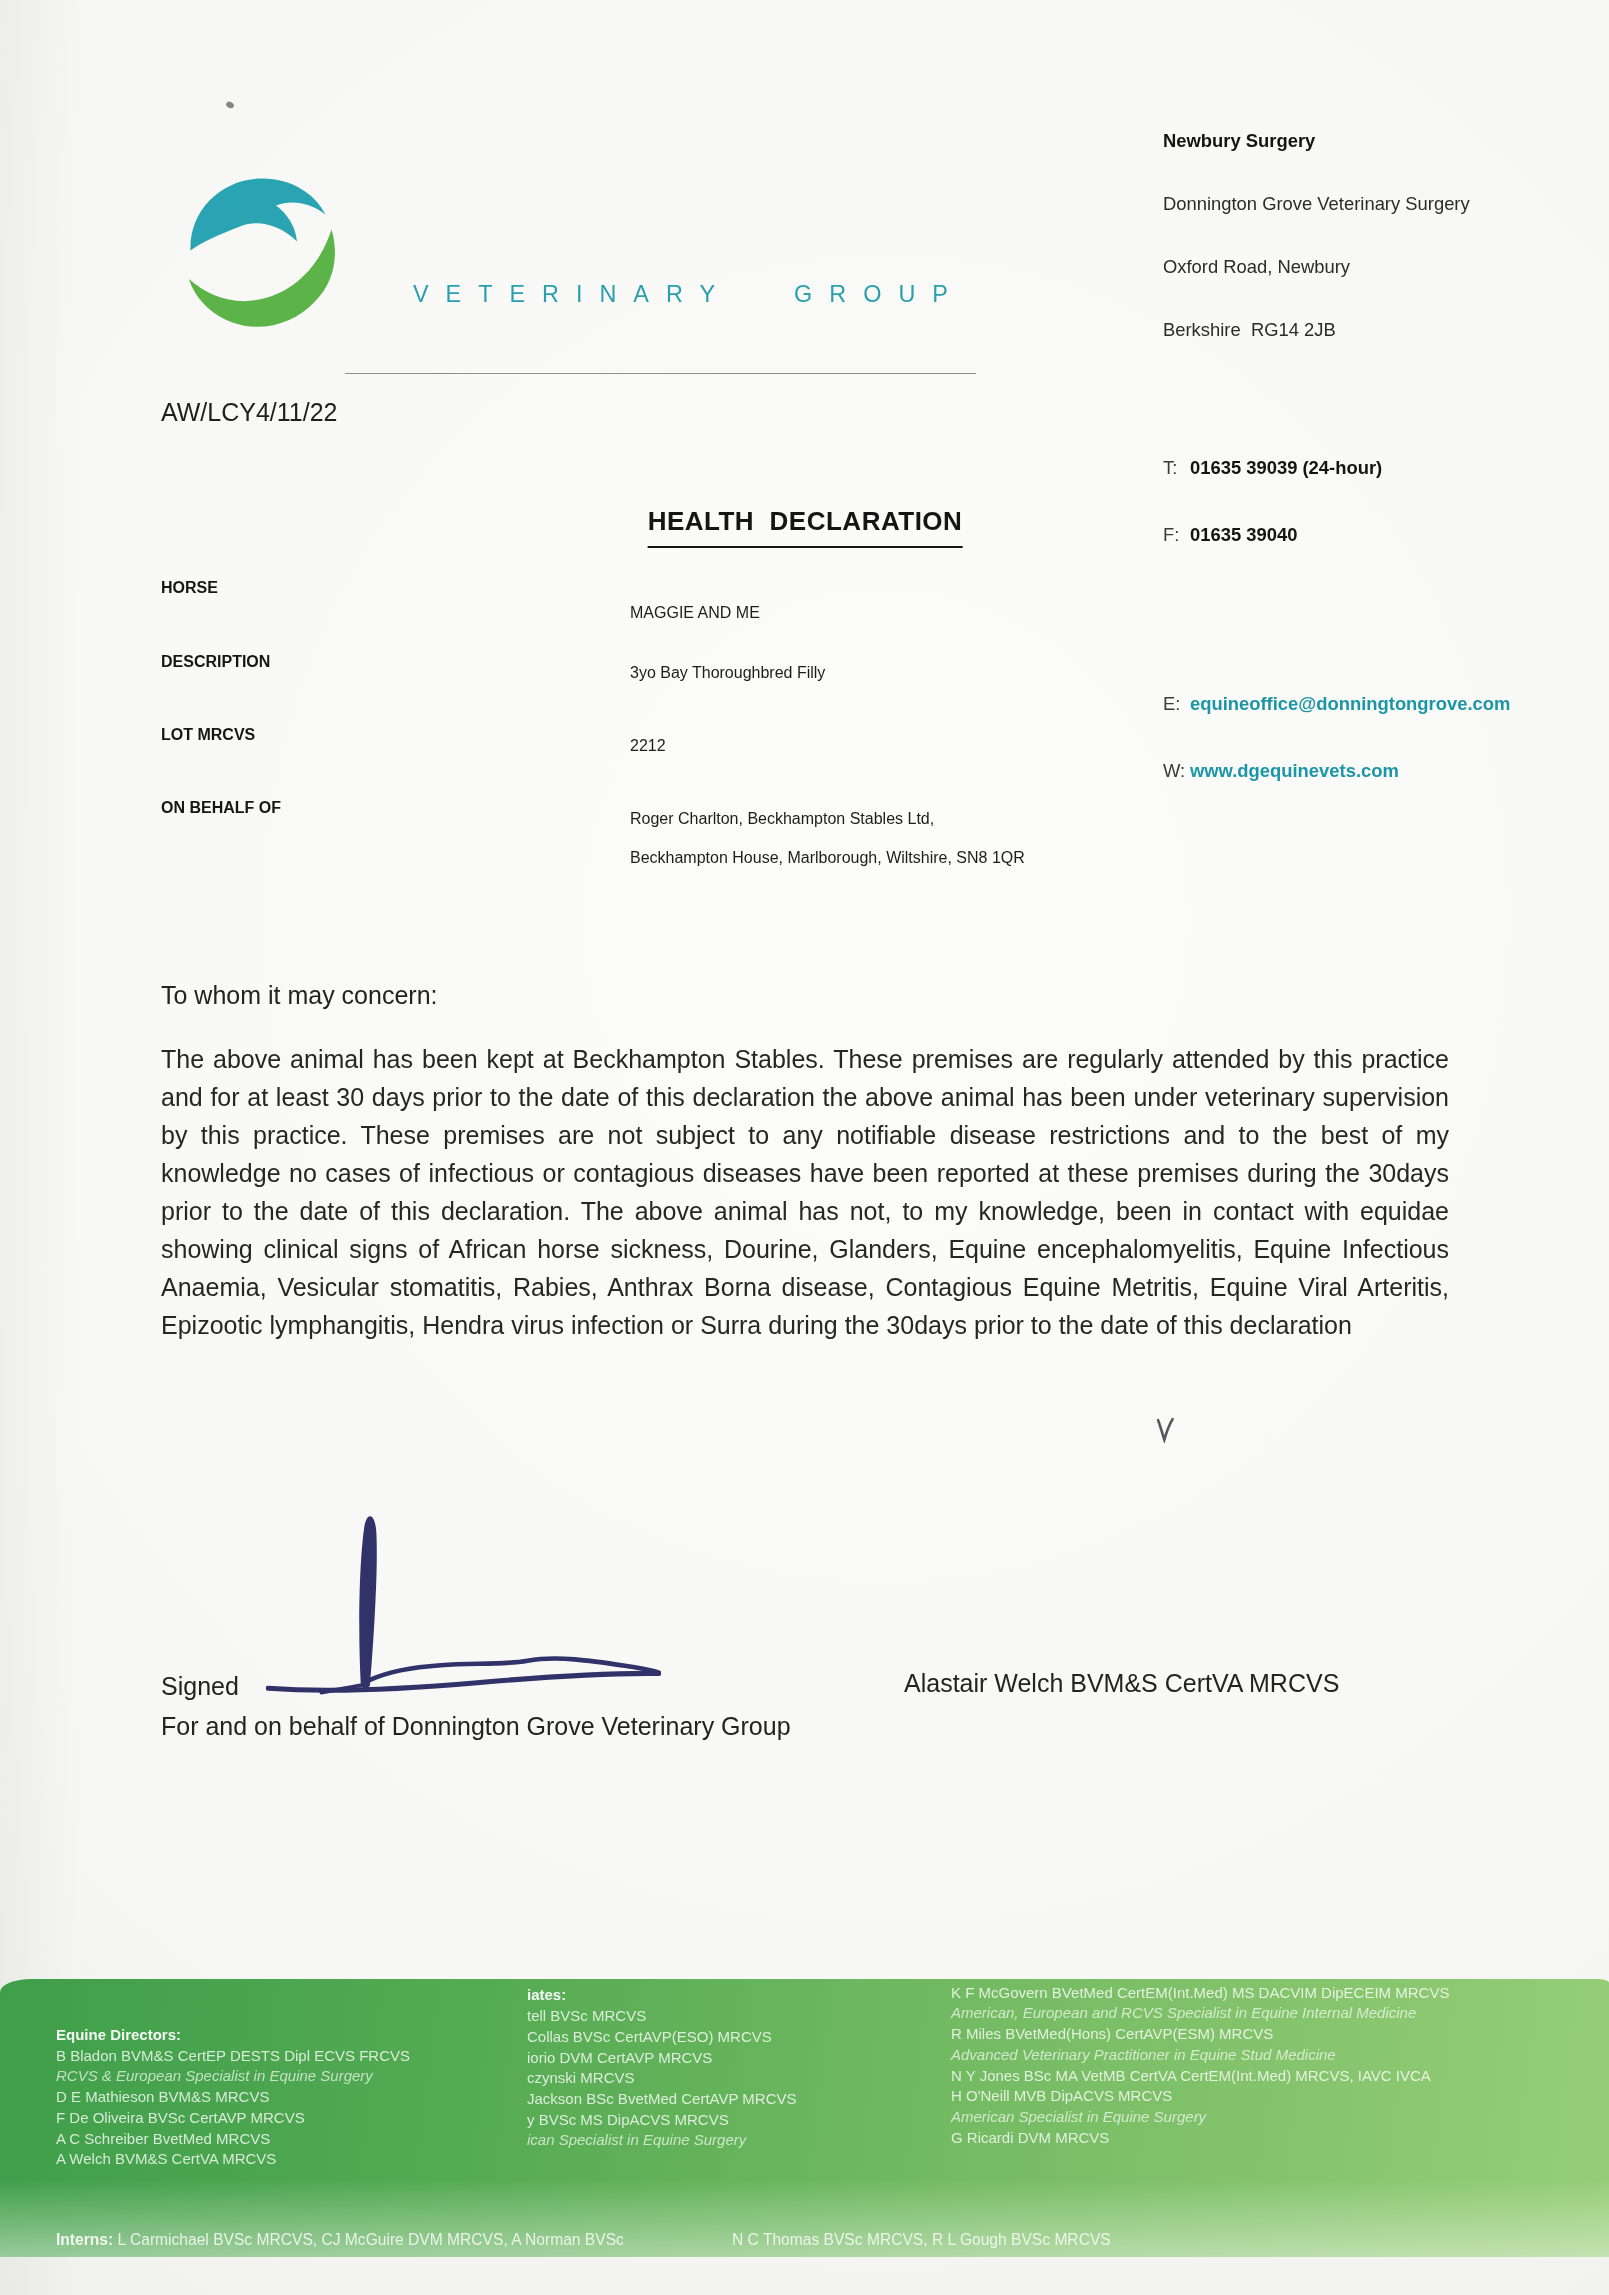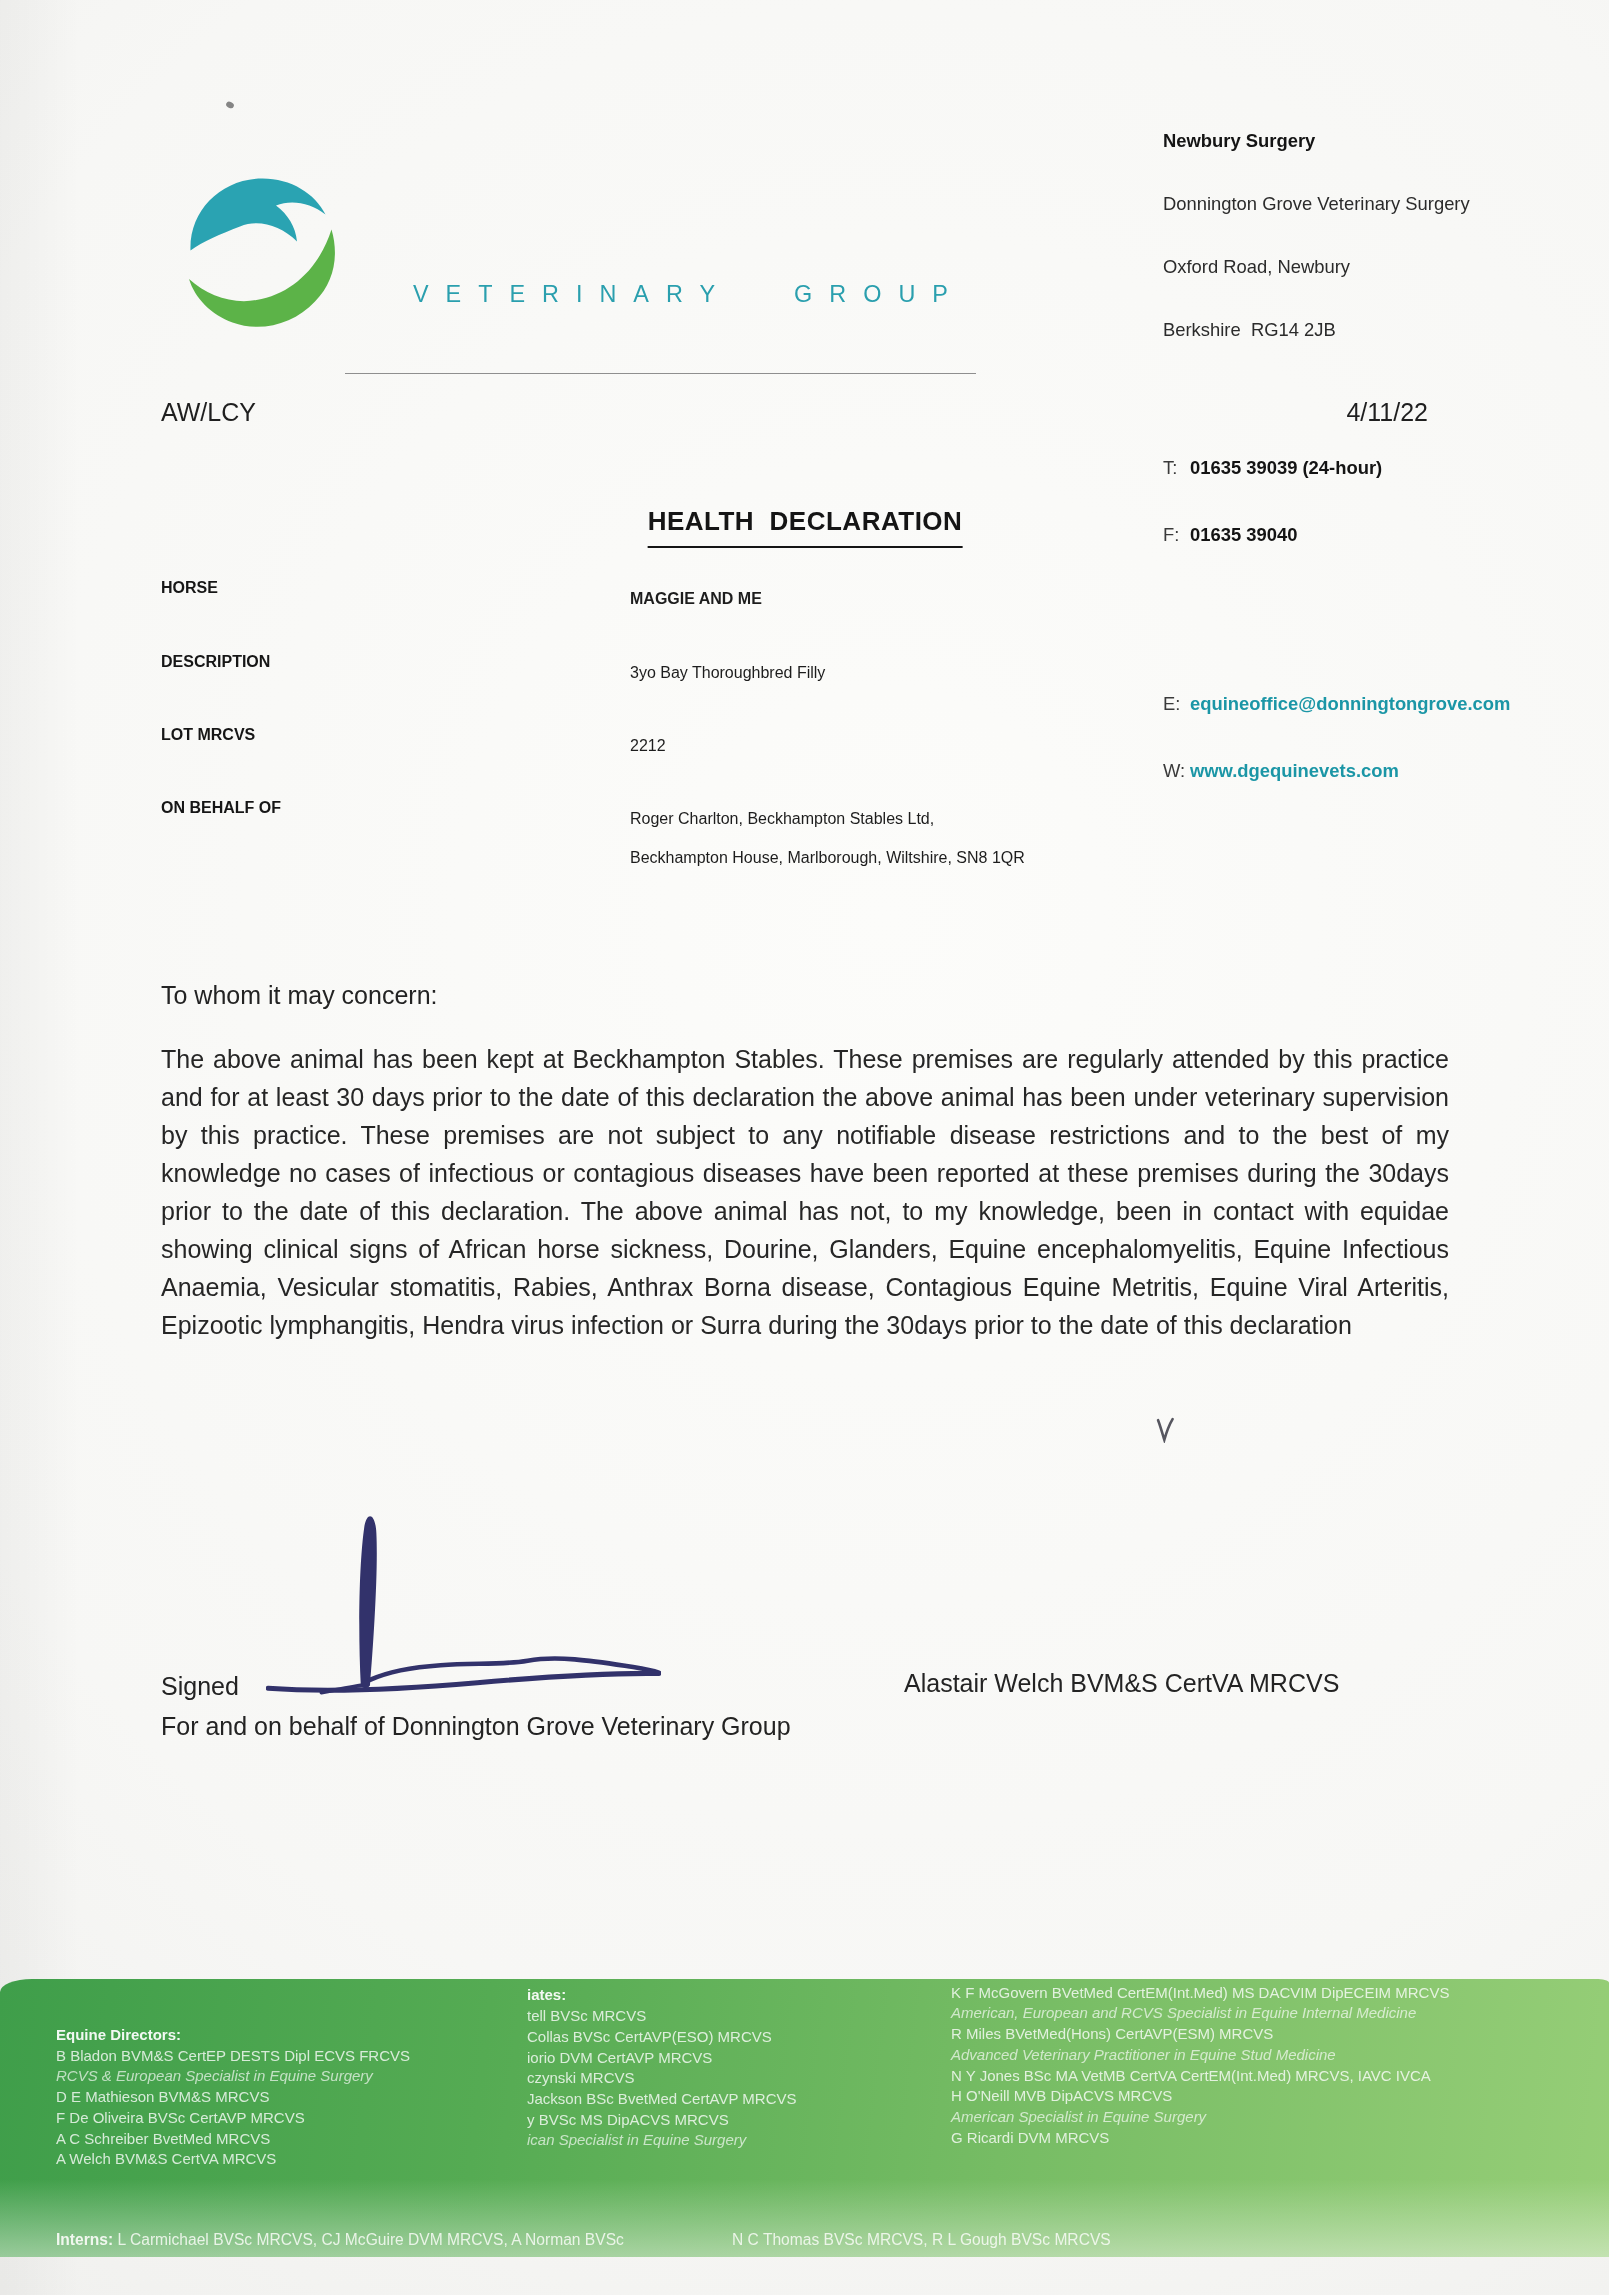--- a/index.html
+++ b/index.html
@@ -16,30 +16,30 @@
   .c-group1{margin-top:31px;}
   .c-group2{margin-top:18.4px;}
   .c-row{font-size:18.4px;line-height:25px;}
   .c-label{display:inline-block;width:27px;color:#3a3a3a;}
   .c-val-dark{font-weight:bold;color:#141414;}
   .c-val-teal{font-weight:bold;color:#1b96a6;}
   .logo{position:absolute;left:171px;top:162px;width:180px;height:183px;}
   .wordmark{position:absolute;left:413px;top:281px;font-size:23.4px;letter-spacing:17px;word-spacing:39px;color:#2a9fae;}
   .lh-rule{position:absolute;left:345px;top:373px;width:631px;height:1.4px;background:#8f8f8f;}
   
-  .ref-row{position:absolute;left:161px;top:398px;width:1267px;display:flex;justify-content:space-between;font-size:25px;color:#1f1f1f;}
+  .ref-row{position:absolute;left:161px;top:398px;width:1267px;display:flex;font-size:25px;color:#1f1f1f;}
   
   .doc-title{position:absolute;top:506px;left:50%;transform:translateX(-50%);
     font-size:26px;font-weight:bold;letter-spacing:0.5px;white-space:pre;
     border-bottom:2.3px solid #151515;padding-bottom:9px;color:#151515;}
   
   .field-row{position:absolute;left:161px;display:flex;font-size:16px;}
   .f-label{width:469px;font-weight:bold;color:#161616;flex:none;}
   .f-value{color:#1d1d1d;line-height:39px;}
-  .f-value.bold{font-weight:bold;}
+  .f-value.bold{font-weight:normal;margin-top:14px;}
   
   .salutation{position:absolute;left:161px;top:981px;font-size:25px;color:#232323;}
   .letter-body{position:absolute;left:161px;top:1040px;width:1288px;font-size:25px;line-height:38px;text-align:justify;color:#262626;}
   .signature-svg{position:absolute;left:266px;top:1513px;width:395px;height:188px;}
   .signed-label{position:absolute;left:161px;top:1672px;font-size:25px;color:#232323;}
   .signatory{position:absolute;left:904px;top:1669px;font-size:25px;color:#232323;}
   .behalf{position:absolute;left:161px;top:1712px;font-size:25px;color:#232323;}
   
   .footer-band{position:absolute;left:0;top:1979px;width:1610px;height:278px;
     background:linear-gradient(97deg,#3f9e4a 0%,#55ab53 30%,#76bc64 62%,#96ce77 100%);

